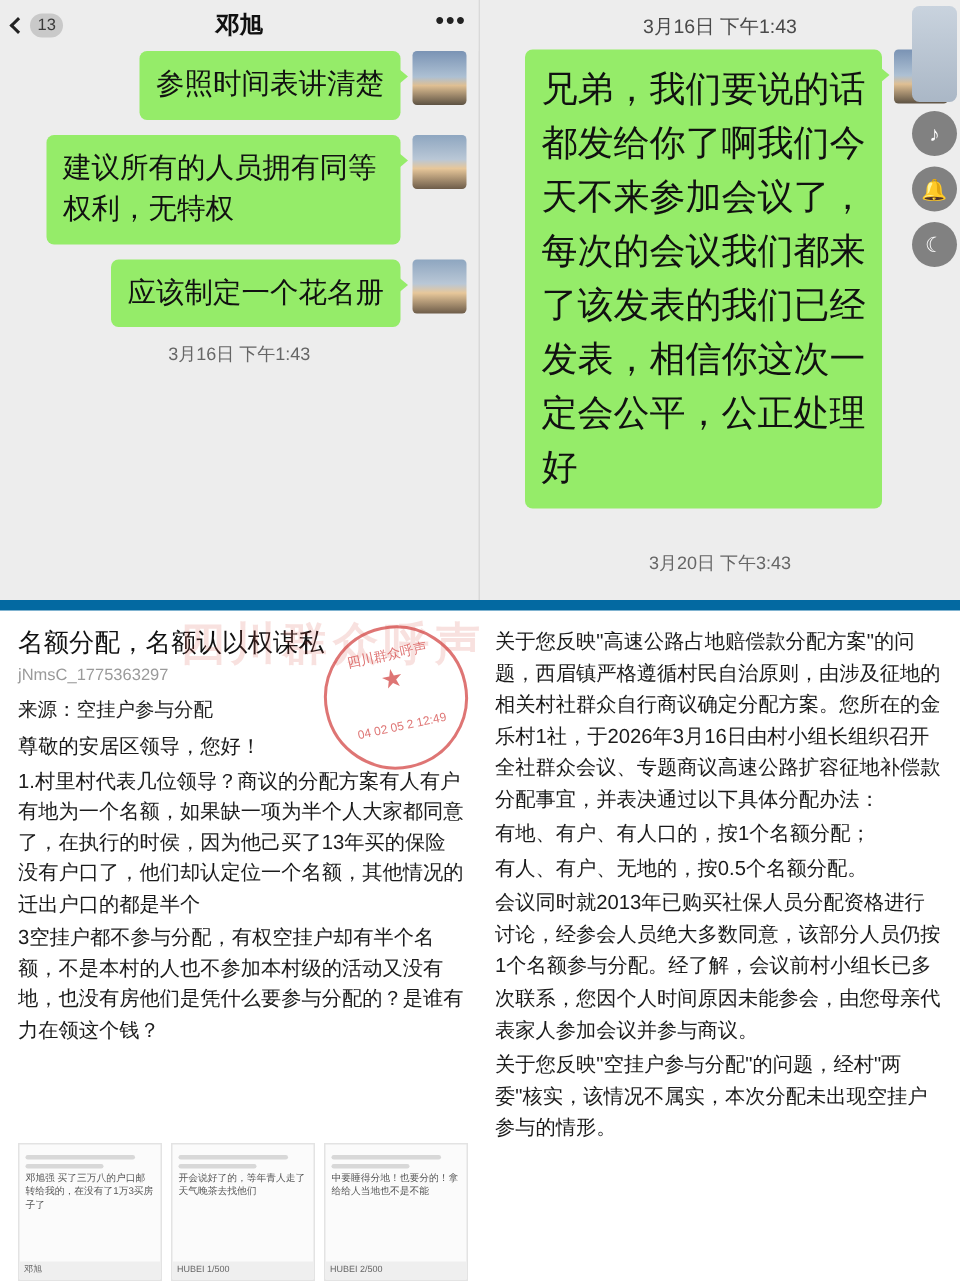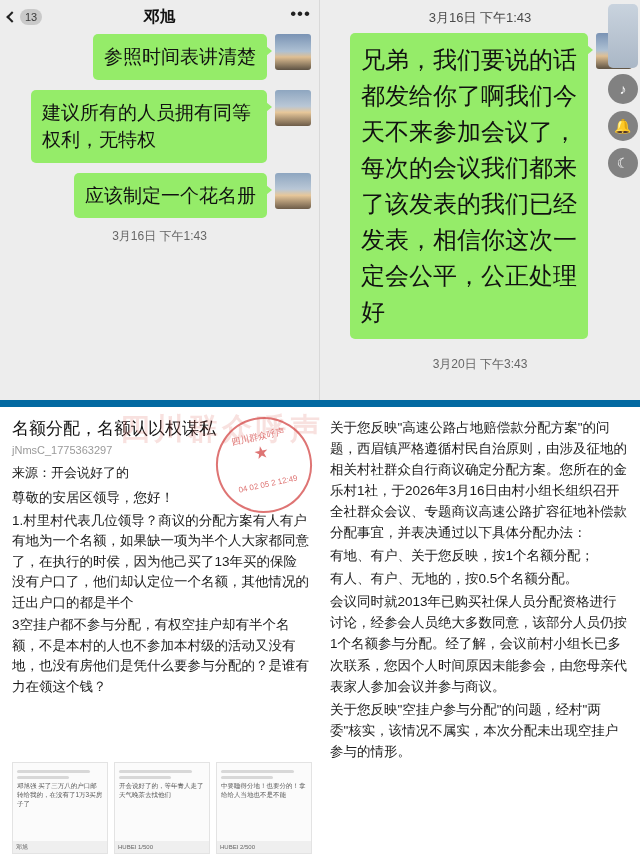--- a/index.html
+++ b/index.html
@@ -341,39 +341,39 @@
     <div class="pane pane-right">
       <div class="ts-right-top">3月16日 下午1:43</div>
 
       <div class="msgs" style="padding-top:6px;">
         <div class="msg-row">
           <div class="bubble bubble-big">兄弟，我们要说的话都发给你了啊我们今天不来参加会议了，每次的会议我们都来了该发表的我们已经发表，相信你这次一定会公平，公正处理好</div>
           <div class="avatar avatar-b"></div>
         </div>
       </div>
 
-      <div class="ts" style="margin-top:17px;">3月20日 下午3:43</div>
+      <div class="ts" style="margin-top:28px;">3月20日 下午3:43</div>
 
       <div class="rail">
         <div class="rail-card"></div>
         <div class="rail-btn">♪</div>
         <div class="rail-btn">🔔</div>
         <div class="rail-btn">☾</div>
       </div>
     </div>
   </div>
 
   <div class="doc">
 
     <div class="doc-col doc-left">
       <div class="watermark">四川群众呼声</div>
 
       <div class="doc-title">名额分配，名额认以权谋私</div>
       <div class="doc-author">jNmsC_1775363297</div>
-      <div class="doc-source">来源：开会说好了的</div>
+      <div class="doc-source">来源：空挂户参与分配</div>
 
       <p class="doc-p">尊敬的安居区领导，您好！</p>
       <p class="doc-p">1.村里村代表几位领导？商议的分配方案有人有户有地为一个名额，如果缺一项为半个人大家都同意了，在执行的时侯，因为他己买了13年买的保险没有户口了，他们却认定位一个名额，其他情况的迁出户口的都是半个</p>
       <p class="doc-p">3空挂户都不参与分配，有权空挂户却有半个名额，不是本村的人也不参加本村级的活动又没有地，也没有房他们是凭什么要参与分配的？是谁有力在领这个钱？</p>
 
       <div class="stamp">
         <span>四川群众呼声</span>
         <span class="star">★</span>
         <span class="stamp-date">04 02 05 2 12:49</span>
       </div>
@@ -395,20 +395,20 @@
           <span class="thumb-line m"></span>
           <span class="thumb-line s"></span>
           <div class="thumb-cap">中要睡得分地！也要分的！拿给给人当地也不是不能</div>
           <div class="thumb-bar">HUBEI 2/500</div>
         </div>
       </div>
     </div>
 
     <div class="doc-col doc-right">
       <p class="doc-p">关于您反映"高速公路占地赔偿款分配方案"的问题，西眉镇严格遵循村民自治原则，由涉及征地的相关村社群众自行商议确定分配方案。您所在的金乐村1社，于2026年3月16日由村小组长组织召开全社群众会议、专题商议高速公路扩容征地补偿款分配事宜，并表决通过以下具体分配办法：</p>
-      <p class="doc-p">有地、有户、关于您反映，按1个名额分配；</p>
+      <p class="doc-p">有地、有户、有人口的，按1个名额分配；</p>
       <p class="doc-p">有人、有户、无地的，按0.5个名额分配。</p>
       <p class="doc-p">会议同时就2013年已购买社保人员分配资格进行讨论，经参会人员绝大多数同意，该部分人员仍按1个名额参与分配。经了解，会议前村小组长已多次联系，您因个人时间原因未能参会，由您母亲代表家人参加会议并参与商议。</p>
       <p class="doc-p">关于您反映"空挂户参与分配"的问题，经村"两委"核实，该情况不属实，本次分配未出现空挂户参与的情形。</p>
     </div>
 
   </div>
 </div>
 
 </body></html>

